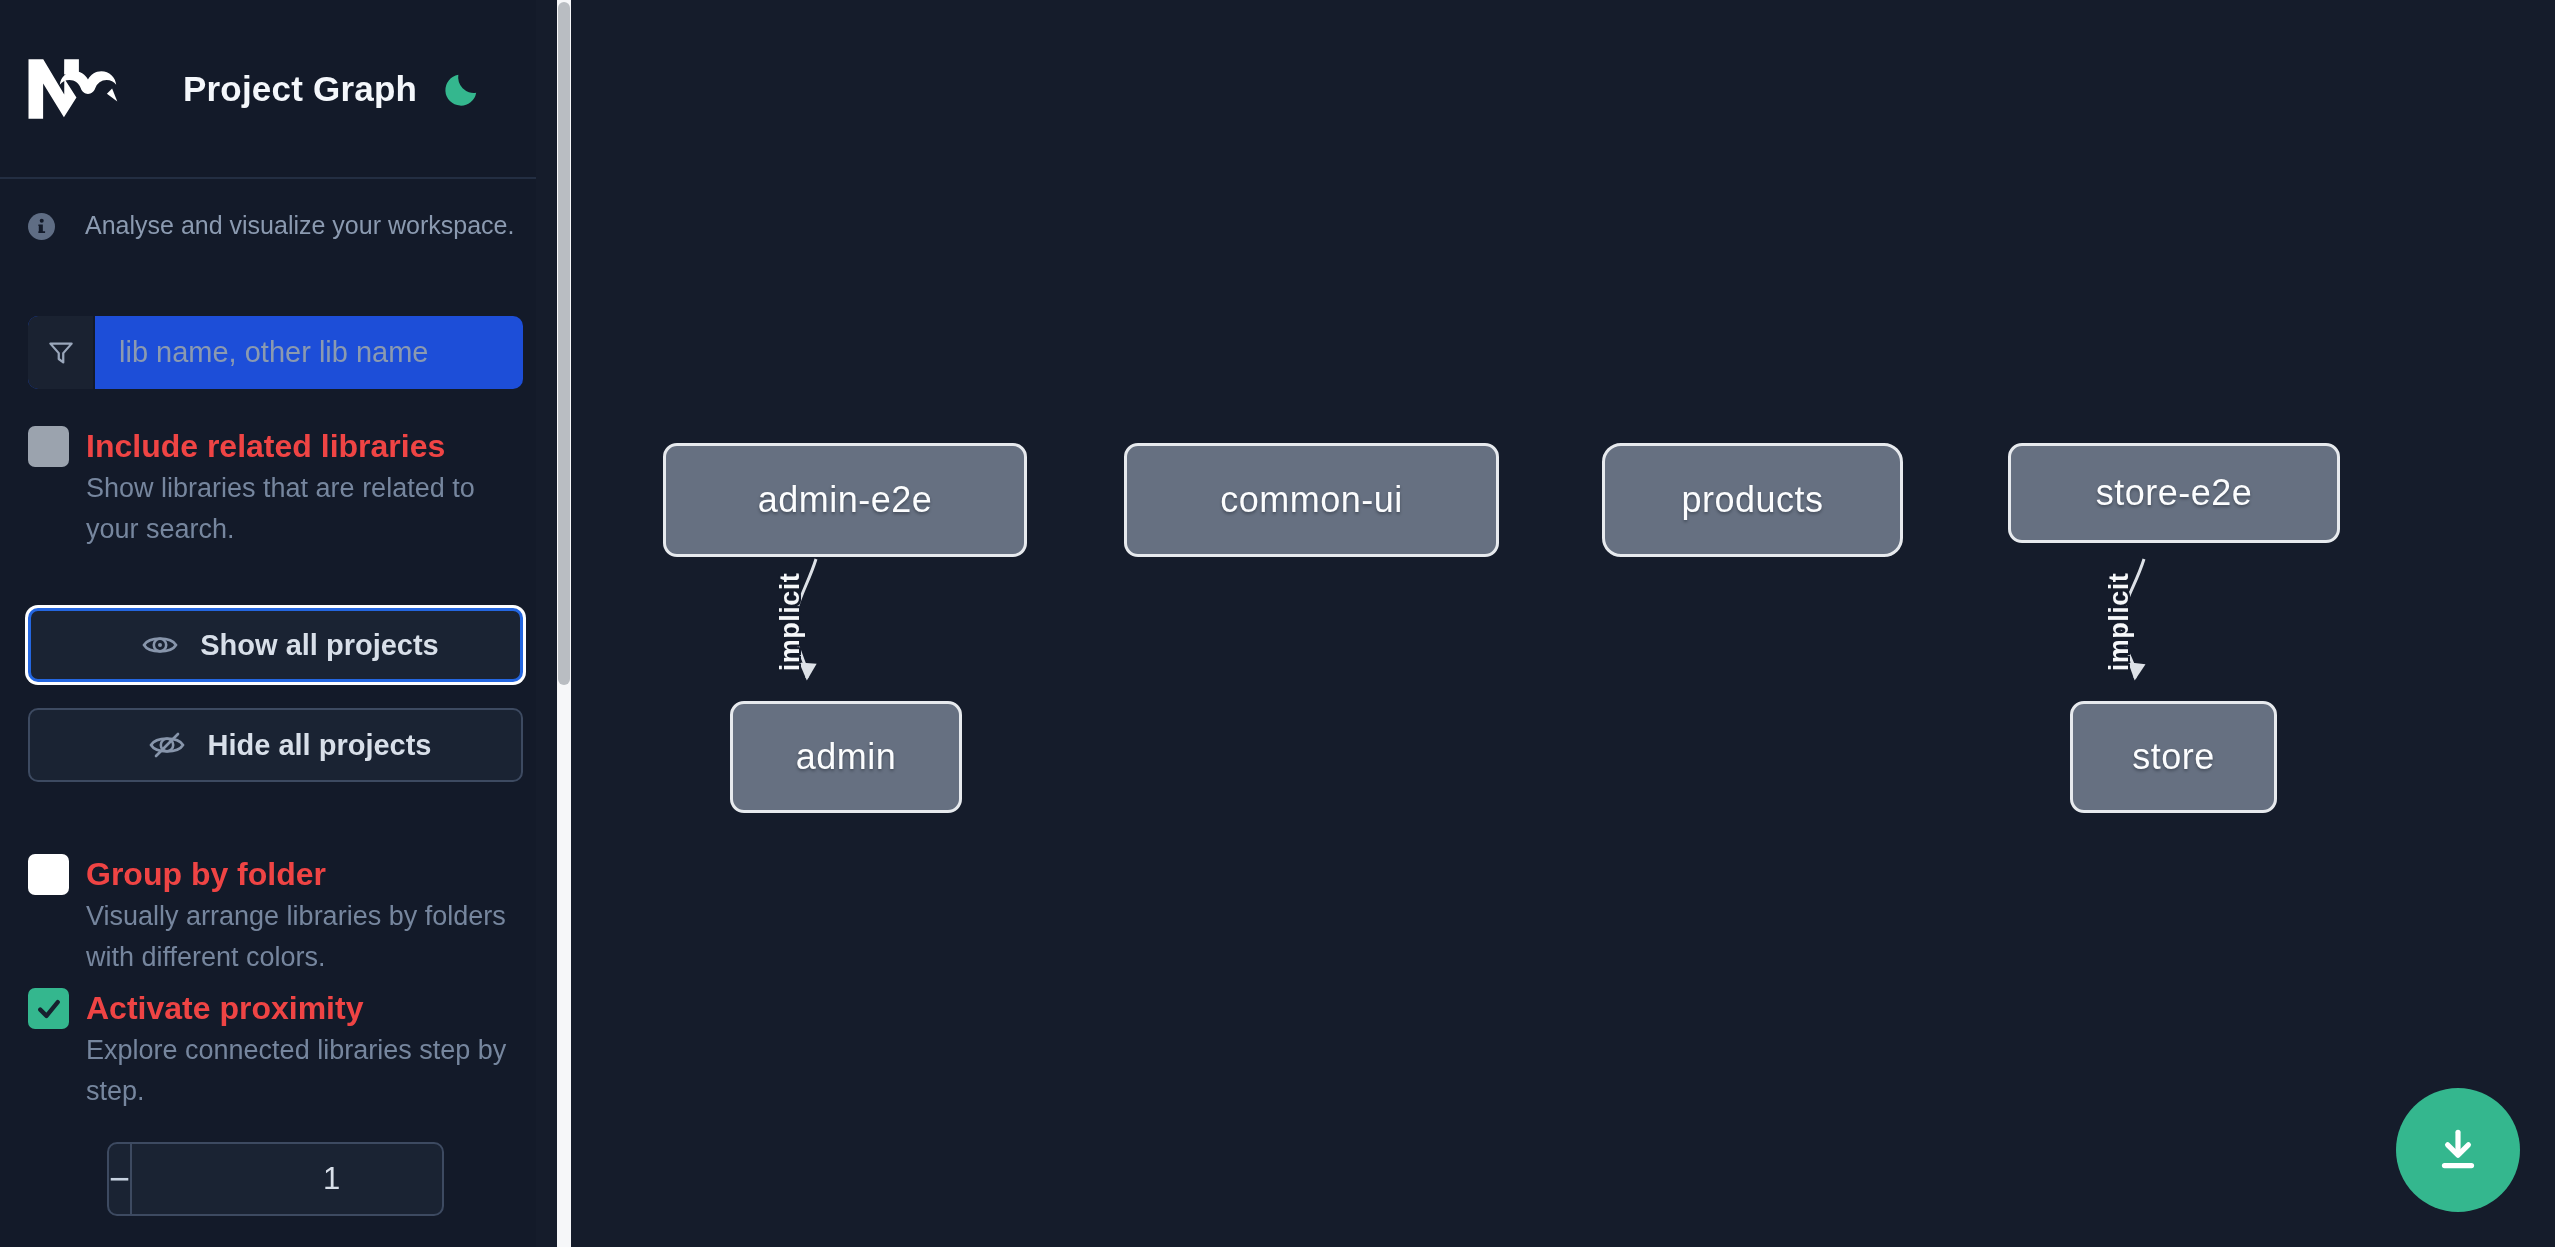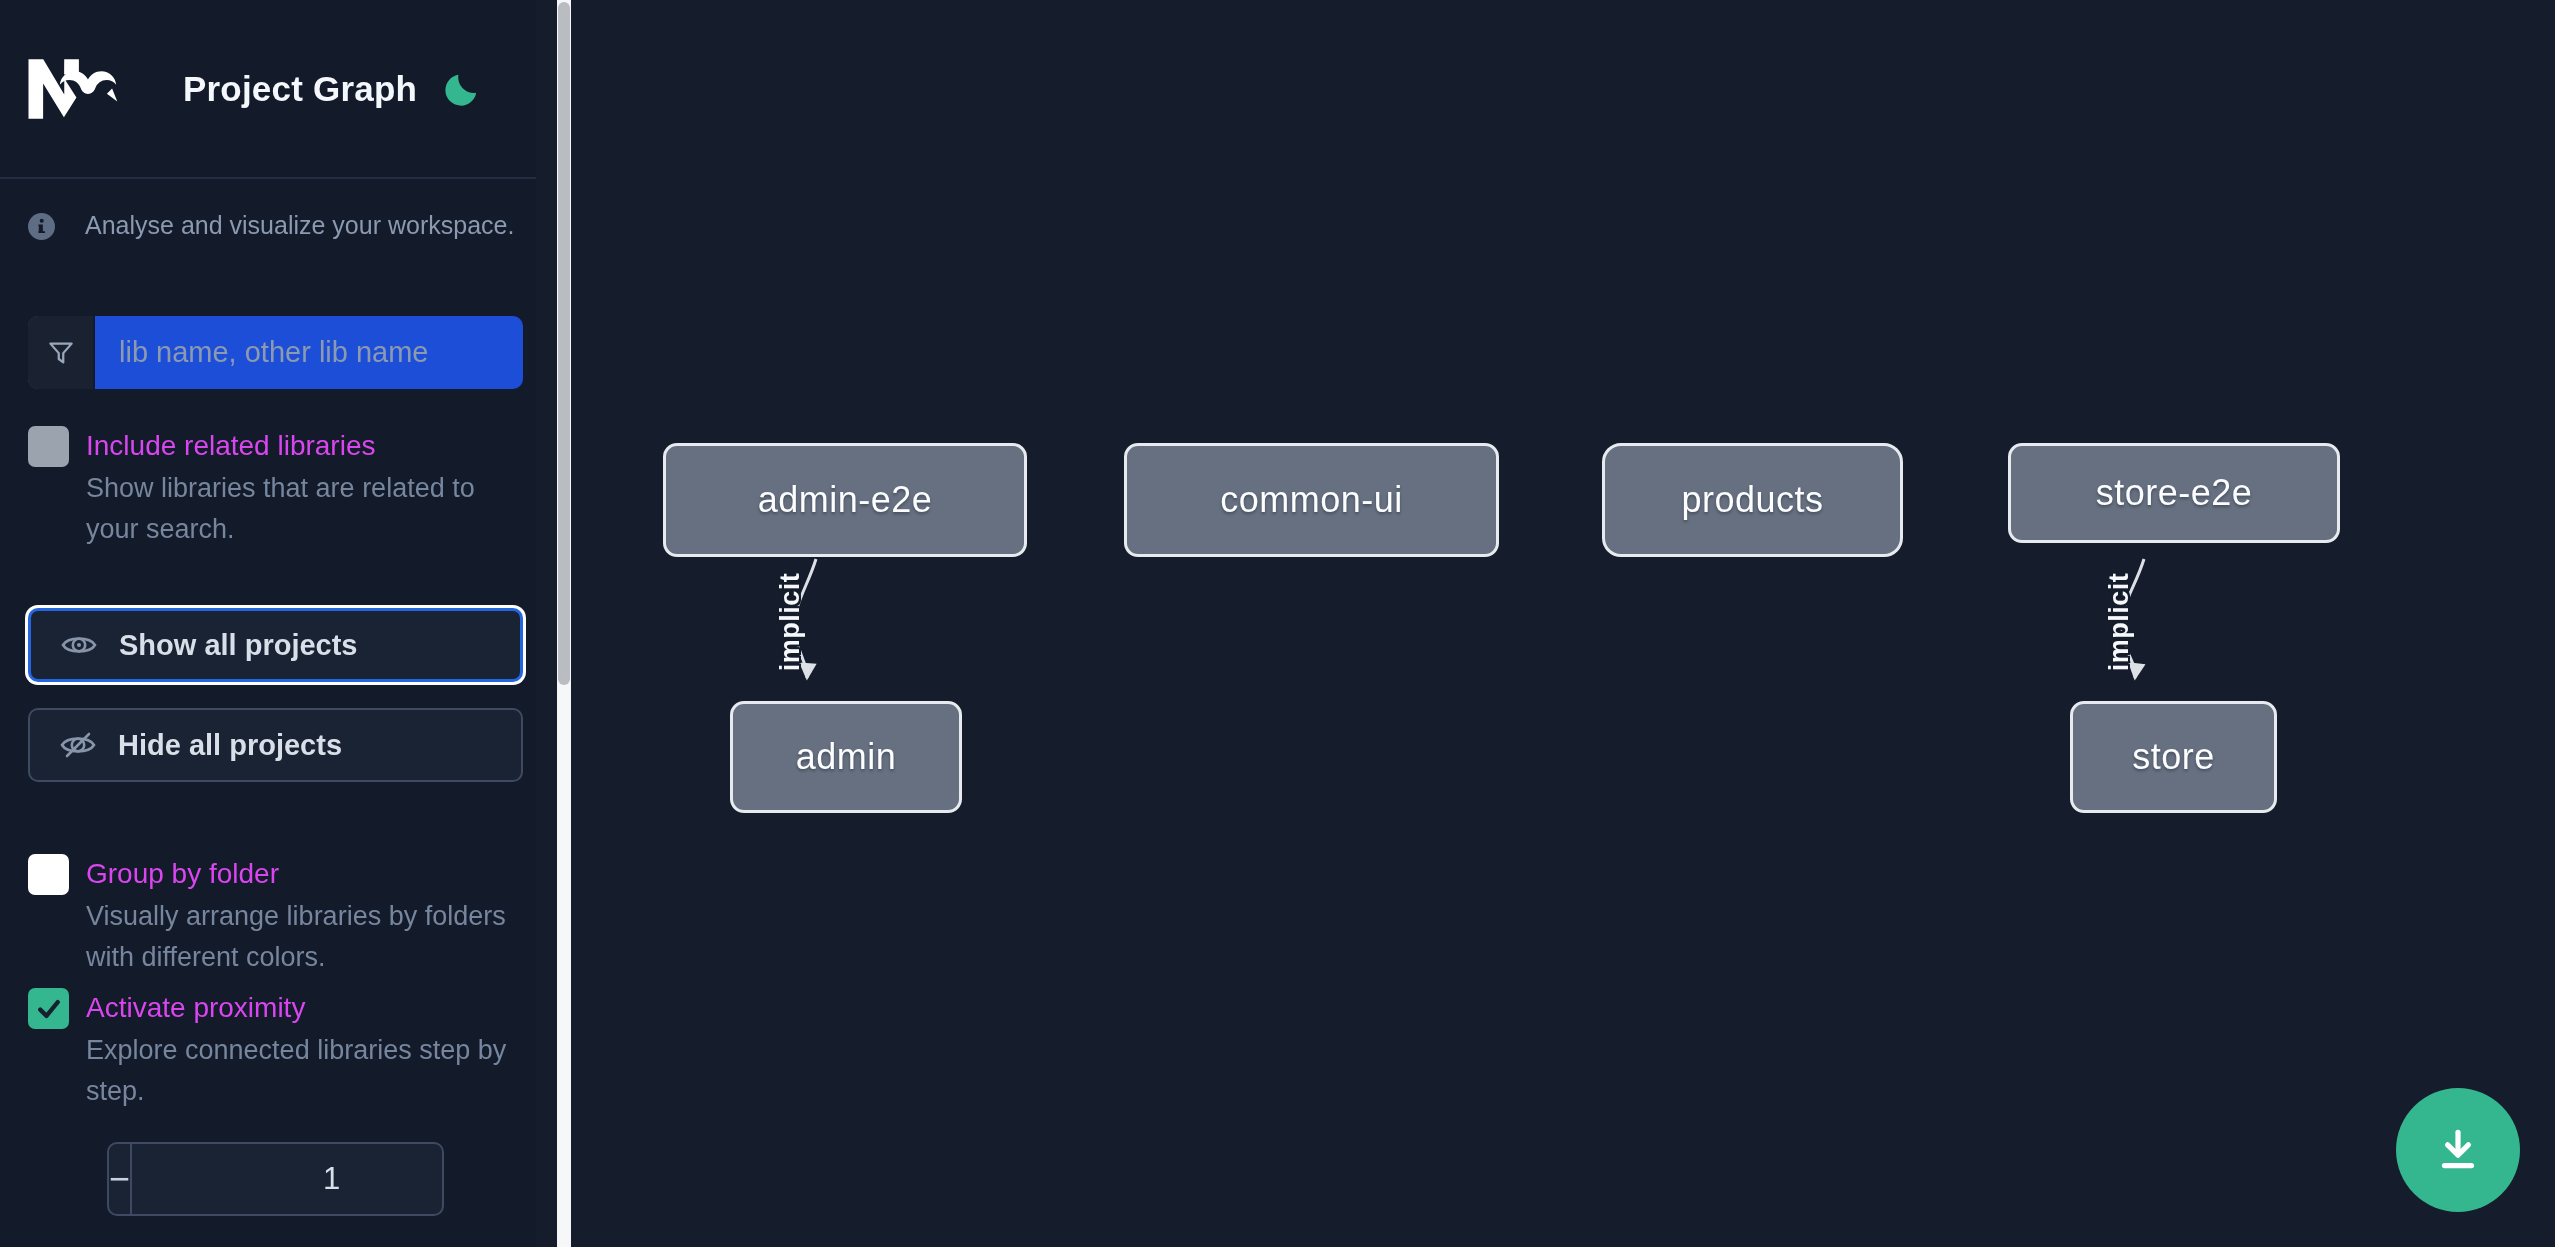--- a/index.html
+++ b/index.html
@@ -55,28 +55,29 @@
   .toggle-block.t1 { top: 852px; }
   .toggle-block.t2 { top: 986px; }
   .checkbox {
     width: 41px; height: 41px; border-radius: 7px; flex: 0 0 auto; margin-top: 2px;
     position: relative;
   }
   .checkbox.gray  { background: #9ba3ae; }
   .checkbox.white { background: #ffffff; }
   .checkbox.green { background: #34b78e; display: flex; align-items: center; justify-content: center; }
   .toggle-texts { margin-left: 17px; }
-  .toggle-label { font-size: 28px; font-weight: 400; color: #d946ef; line-height: 44px; }
+  .toggle-label { font-size: 32px; font-weight: 700; color: #ef4444; line-height: 44px; }
   .toggle-desc  { font-size: 27px; font-weight: 400; color: #76869e; line-height: 41px; max-width: 440px; }
 
   .sb-btn {
     position: absolute; left: 28px; width: 495px; height: 74px;
     display: flex; align-items: center; padding: 0 0 0 28px;
     border-radius: 10px; background: #1a2333; cursor: pointer;
     font-family: "Liberation Sans", sans-serif;
+    justify-content: center;
   }
   .sb-btn.focused { top: 608px; border: 3px solid #2466e0; box-shadow: 0 0 0 3px #ffffff; }
   .sb-btn.normal  { top: 708px; border: 2px solid #3d4a61; }
   .btn-icon { width: 40px; height: 40px; flex: 0 0 auto; }
   .btn-label { margin-left: 20px; font-size: 29px; font-weight: 700; color: #d8dfe9; }
 
   .stepper {
     position: absolute; left: 107px; top: 1142px; width: 337px; height: 74px;
     display: flex; border: 2px solid #3d4a61; border-radius: 10px; overflow: hidden;
     background: #1a2333;

